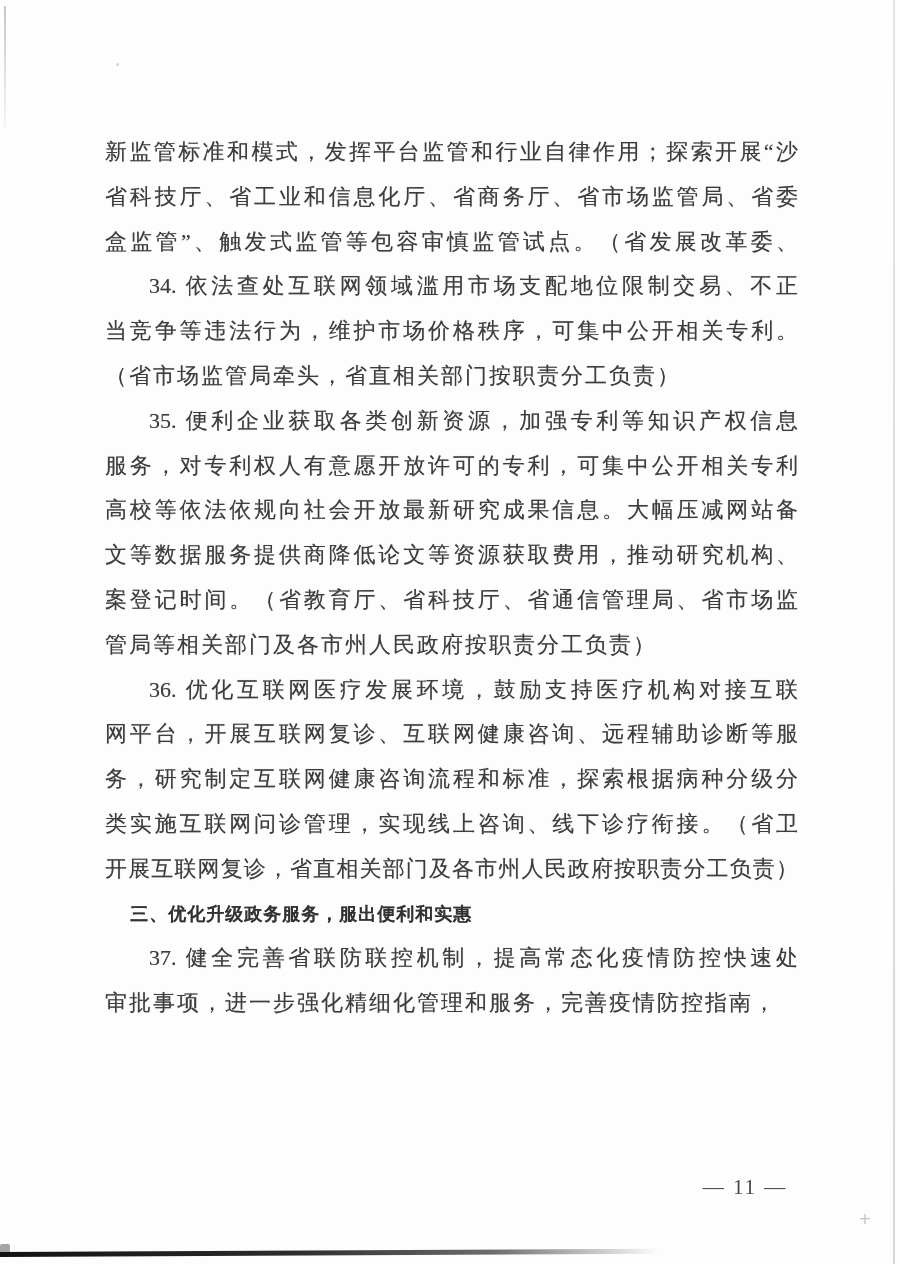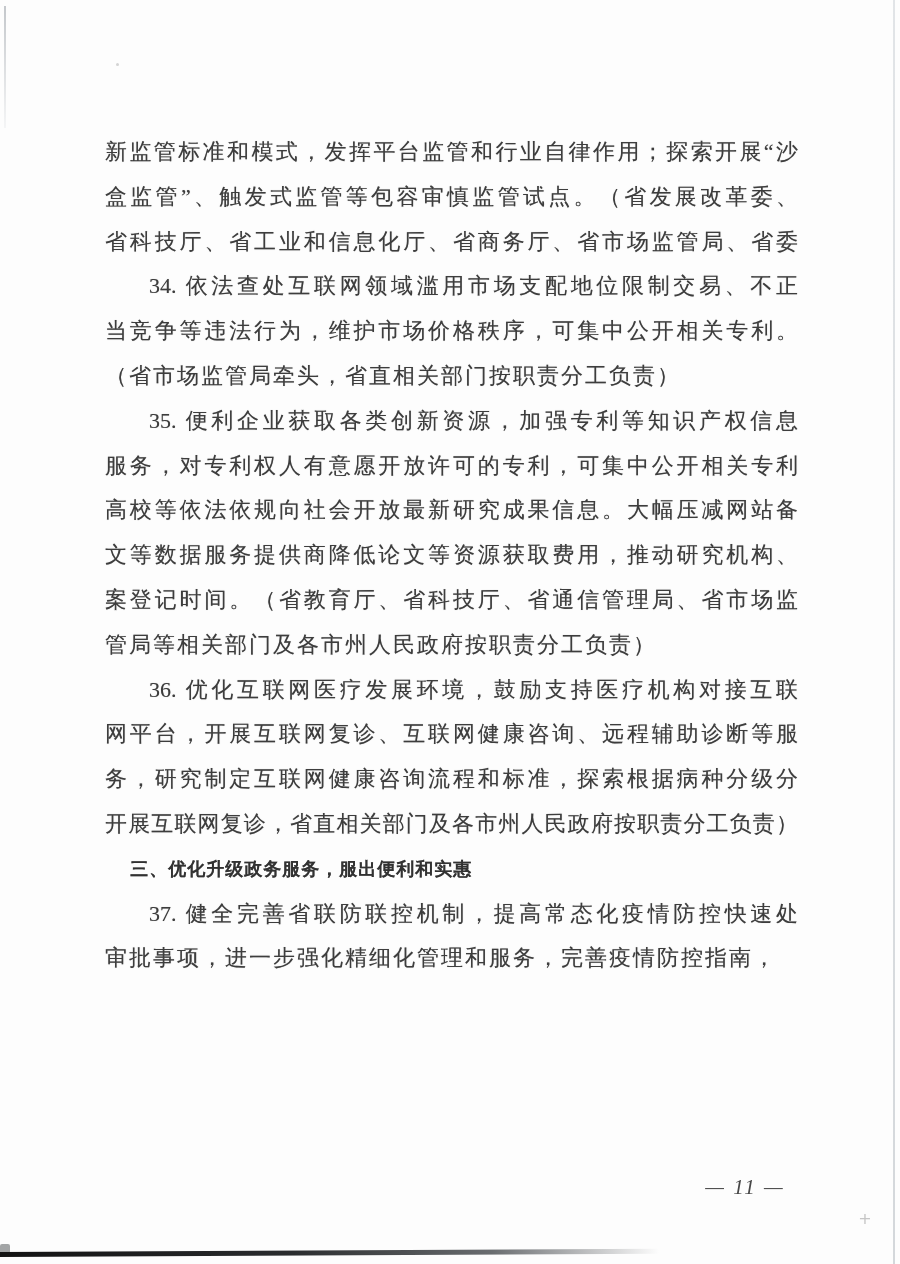--- a/index.html
+++ b/index.html
@@ -21,21 +21,20 @@
   .heading {
     font-family:"Liberation Sans","DejaVu Sans",sans-serif;
     font-weight:700; font-size:18px; color:#323232;
     text-indent:1.4em; letter-spacing:1px;
     text-shadow:0 0 0.5px rgba(50,50,50,0.6);
   }
   .page-number {
     position:absolute; top:1172px; left:660px; width:170px;
     text-align:center; font-size:21px; color:#474747; letter-spacing:2px;
     line-height:30px;
-    font-style:italic;
   }
   
   .scan-edge-left {
     position:absolute; left:4px; top:6px; width:2px; height:122px;
     background:linear-gradient(to bottom, rgba(190,194,198,0.9), rgba(210,214,218,0.2));
   }
   .scan-edge-right {
     position:absolute; left:893px; top:0; width:2px; height:1264px;
     background:linear-gradient(to bottom, rgba(214,218,222,0.7), rgba(205,209,213,0.85));
   }
@@ -64,22 +63,22 @@
 <div class="page">
 
   <div class="scan-edge-left"></div>
   <div class="scan-edge-right"></div>
   <div class="scan-dot"></div>
 
   <div class="content">
 
     <div>
       <div class="ln jl">新监管标准和模式，发挥平台监管和行业自律作用；探索开展“沙</div>
+      <div class="ln jl">省科技厅、省工业和信息化厅、省商务厅、省市场监管局、省委</div>
       <div class="ln jl">盒监管”、触发式监管等包容审慎监管试点。（省发展改革委、</div>
-      <div class="ln jl">省科技厅、省工业和信息化厅、省商务厅、省市场监管局、省委</div>
     </div>
 
     <div>
       <div class="ln jl ind">34. 依法查处互联网领域滥用市场支配地位限制交易、不正</div>
       <div class="ln jl">当竞争等违法行为，维护市场价格秩序，可集中公开相关专利。</div>
       <div class="ln">（省市场监管局牵头，省直相关部门按职责分工负责）</div>
     </div>
 
     <div>
       <div class="ln jl ind">35. 便利企业获取各类创新资源，加强专利等知识产权信息</div>
@@ -87,20 +86,21 @@
       <div class="ln jl">高校等依法依规向社会开放最新研究成果信息。大幅压减网站备</div>
       <div class="ln jl">文等数据服务提供商降低论文等资源获取费用，推动研究机构、</div>
       <div class="ln jl">案登记时间。（省教育厅、省科技厅、省通信管理局、省市场监</div>
       <div class="ln">管局等相关部门及各市州人民政府按职责分工负责）</div>
     </div>
 
     <div>
       <div class="ln jl ind">36. 优化互联网医疗发展环境，鼓励支持医疗机构对接互联</div>
       <div class="ln jl">网平台，开展互联网复诊、互联网健康咨询、远程辅助诊断等服</div>
       <div class="ln jl">务，研究制定互联网健康咨询流程和标准，探索根据病种分级分</div>
+      <div class="ln jl">类实施互联网问诊管理，实现线上咨询、线下诊疗衔接。（省卫</div>
       <div class="ln jl">开展互联网复诊，省直相关部门及各市州人民政府按职责分工负责）</div>
     </div>
 
     <div>
       <div class="ln heading">三、优化升级政务服务，服出便利和实惠</div>
     </div>
 
     <div>
       <div class="ln jl ind">37. 健全完善省联防联控机制，提高常态化疫情防控快速处</div>
       <div class="ln">审批事项，进一步强化精细化管理和服务，完善疫情防控指南，</div>

